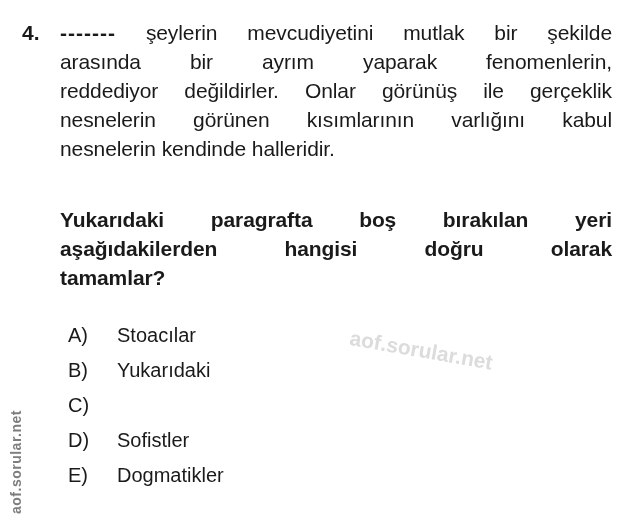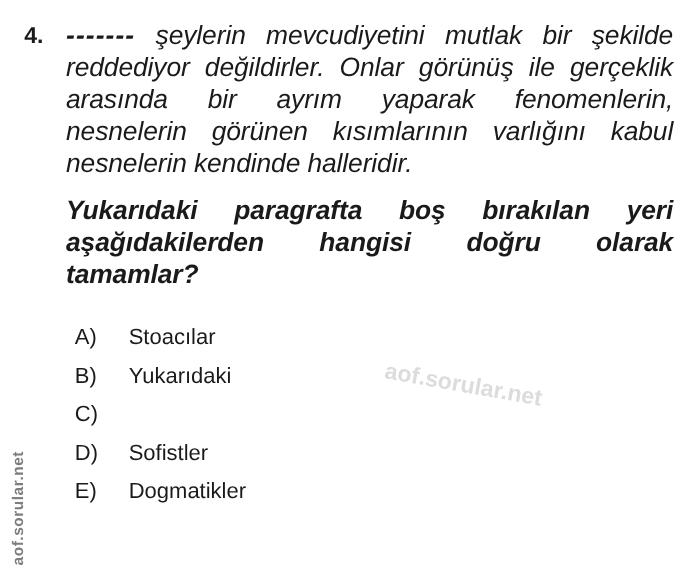--- a/index.html
+++ b/index.html
@@ -27,28 +27,27 @@
     font-size: 21px;
     font-weight: bold;
   }
   .content {
     position: absolute;
     left: 60px;
     top: 18px;
     width: 552px;
   }
   .para, .stem {
-    font-size: 24px;
+    font-size: 21px;
     line-height: 29px;
     letter-spacing: -0.1px;
-    font-style: italic;
   }
   .stem {
     font-weight: bold;
-    margin-top: 14px;
+    margin-top: 42px;
   }
   .jline {
     text-align: justify;
     text-align-last: justify;
     text-justify: inter-word;
     white-space: normal;
   }
   .lline {
     text-align: center;
     text-align-last: left;
@@ -105,22 +104,22 @@
 <div class="watermark-diagonal">aof.sorular.net</div>
 
 <div class="question-card">
 
   <div class="qnum">4.</div>
 
   <div class="content">
 
     <div class="para">
       <div class="jline"><span class="dash">-------</span> <span>şeylerin mevcudiyetini mutlak bir şekilde</span></div>
+      <div class="jline">arasında bir ayrım yaparak fenomenlerin,</div>
       <div class="jline">reddediyor değildirler. Onlar görünüş ile gerçeklik</div>
-      <div class="jline">arasında bir ayrım yaparak fenomenlerin,</div>
       <div class="jline">nesnelerin görünen kısımlarının varlığını kabul</div>
       <div class="lline">nesnelerin kendinde halleridir.</div>
     </div>
 
     <div class="stem">
       <div class="jline">Yukarıdaki paragrafta boş bırakılan yeri</div>
       <div class="jline">aşağıdakilerden hangisi doğru olarak</div>
       <div class="lline">tamamlar?</div>
     </div>
 

